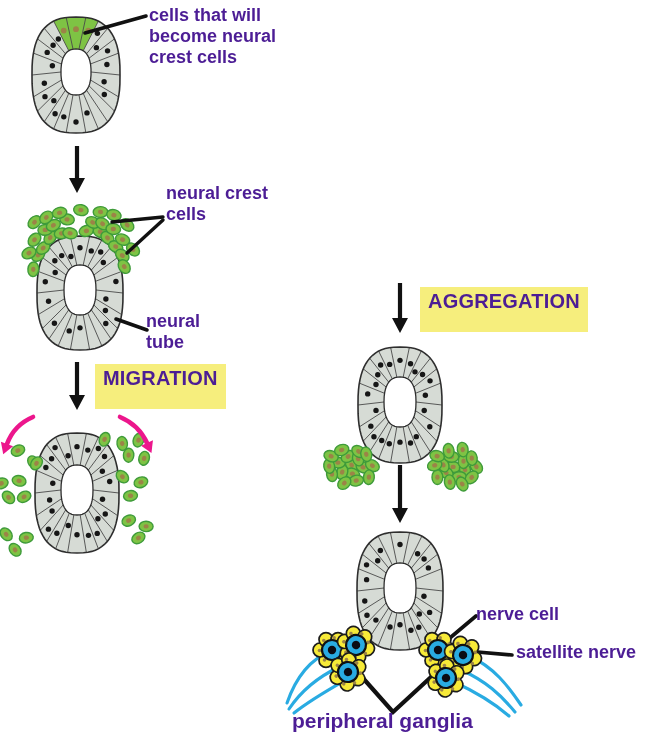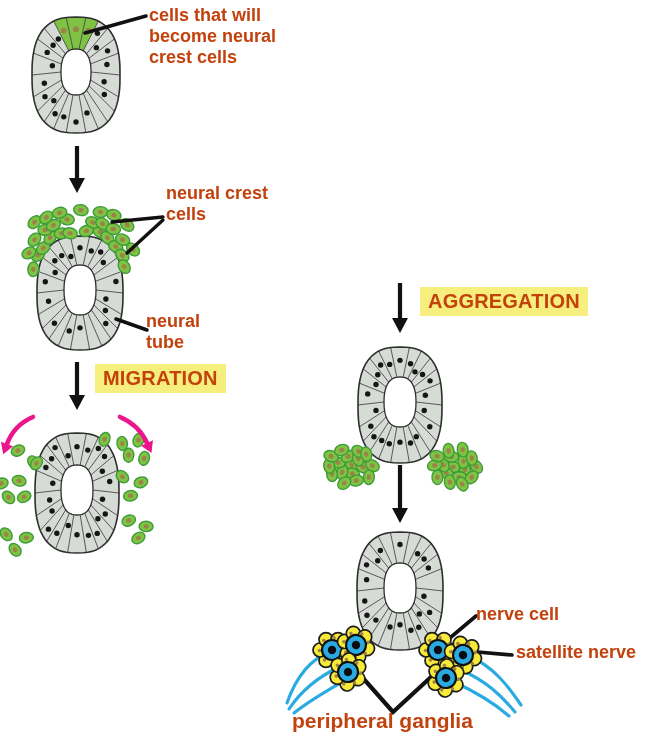--- a/index.html
+++ b/index.html
@@ -1,22 +1,22 @@
 <!DOCTYPE html>
 <html style="--hl-yellow: #f6ee7d;"><head>
 <meta charset="utf-8">
 <style>
   html,body{margin:0;padding:0;background:#fff;}
   .stage{position:relative;width:645px;height:740px;background:#fff;
          font-family:"Liberation Sans",sans-serif;overflow:hidden;}
   .stage svg{position:absolute;left:0;top:0;}
   .lbl{position:absolute;font-weight:bold;font-size:18px;line-height:21px;
-       color:#c2410c;white-space:pre-line;}
+       color:#4c1d95;white-space:pre-line;}
   .hl{font-size:20px;line-height:24px;background:var(--hl-yellow,#f6ee7d);
-      padding:2px 8px 3px;letter-spacing:.2px;}
+      padding:2px 8px 19px;letter-spacing:.2px;}
   .big{font-size:21px;}
 </style>
 </head>
 <body>
 
 <div class="stage">
   <svg width="645" height="740" viewBox="0 0 645 740">
       <g>
         <path d="M120.0 75.0L119.9 83.9L119.5 90.1L118.8 95.5L117.9 100.4L116.8 104.9L115.4 109.0L113.7 112.8L111.8 116.3L109.7 119.4L107.3 122.2L104.7 124.7L101.8 126.9L98.7 128.8L95.3 130.3L91.6 131.5L87.4 132.3L82.7 132.8L76.0 133.0L69.3 132.8L64.6 132.3L60.4 131.5L56.7 130.3L53.3 128.8L50.2 126.9L47.3 124.7L44.7 122.2L42.3 119.4L40.2 116.3L38.3 112.8L36.6 109.0L35.2 104.9L34.1 100.4L33.2 95.5L32.5 90.1L32.1 83.9L32.0 75.0L32.1 66.1L32.5 59.9L33.2 54.5L34.1 49.6L35.2 45.1L36.6 41.0L38.3 37.2L40.2 33.7L42.3 30.6L44.7 27.8L47.3 25.3L50.2 23.1L53.3 21.2L56.7 19.7L60.4 18.5L64.6 17.7L69.3 17.2L76.0 17.0L82.7 17.2L87.4 17.7L91.6 18.5L95.3 19.7L98.7 21.2L101.8 23.1L104.7 25.3L107.3 27.8L109.7 30.6L111.8 33.7L113.7 37.2L115.4 41.0L116.8 45.1L117.9 49.6L118.8 54.5L119.5 59.9L119.9 66.1L120.0 75.0Z" fill="#d6dbd5"></path>
         <path d="M53.6 21.1L57.9 19.3L62.6 18.0L68.1 17.3L76.0 17.0L83.9 17.3L89.4 18.0L94.1 19.3L98.4 21.1L83.2 50.7L81.7 50.0L80.1 49.4L78.3 49.1L76.0 49.0L73.7 49.1L71.9 49.4L70.3 50.0L68.8 50.7Z" fill="#7ec344"></path>

